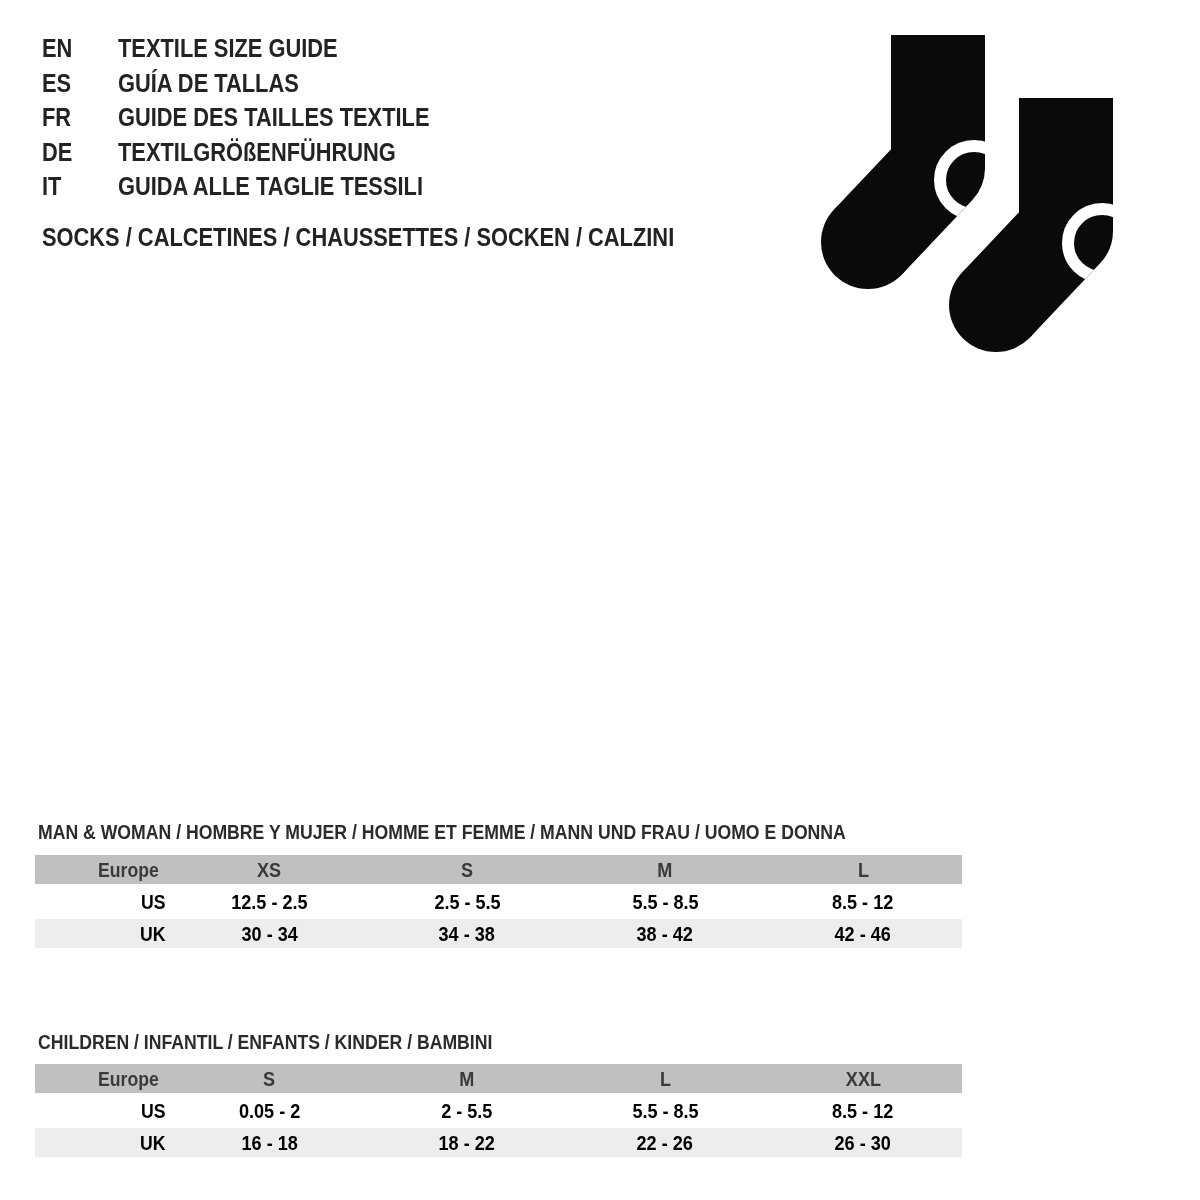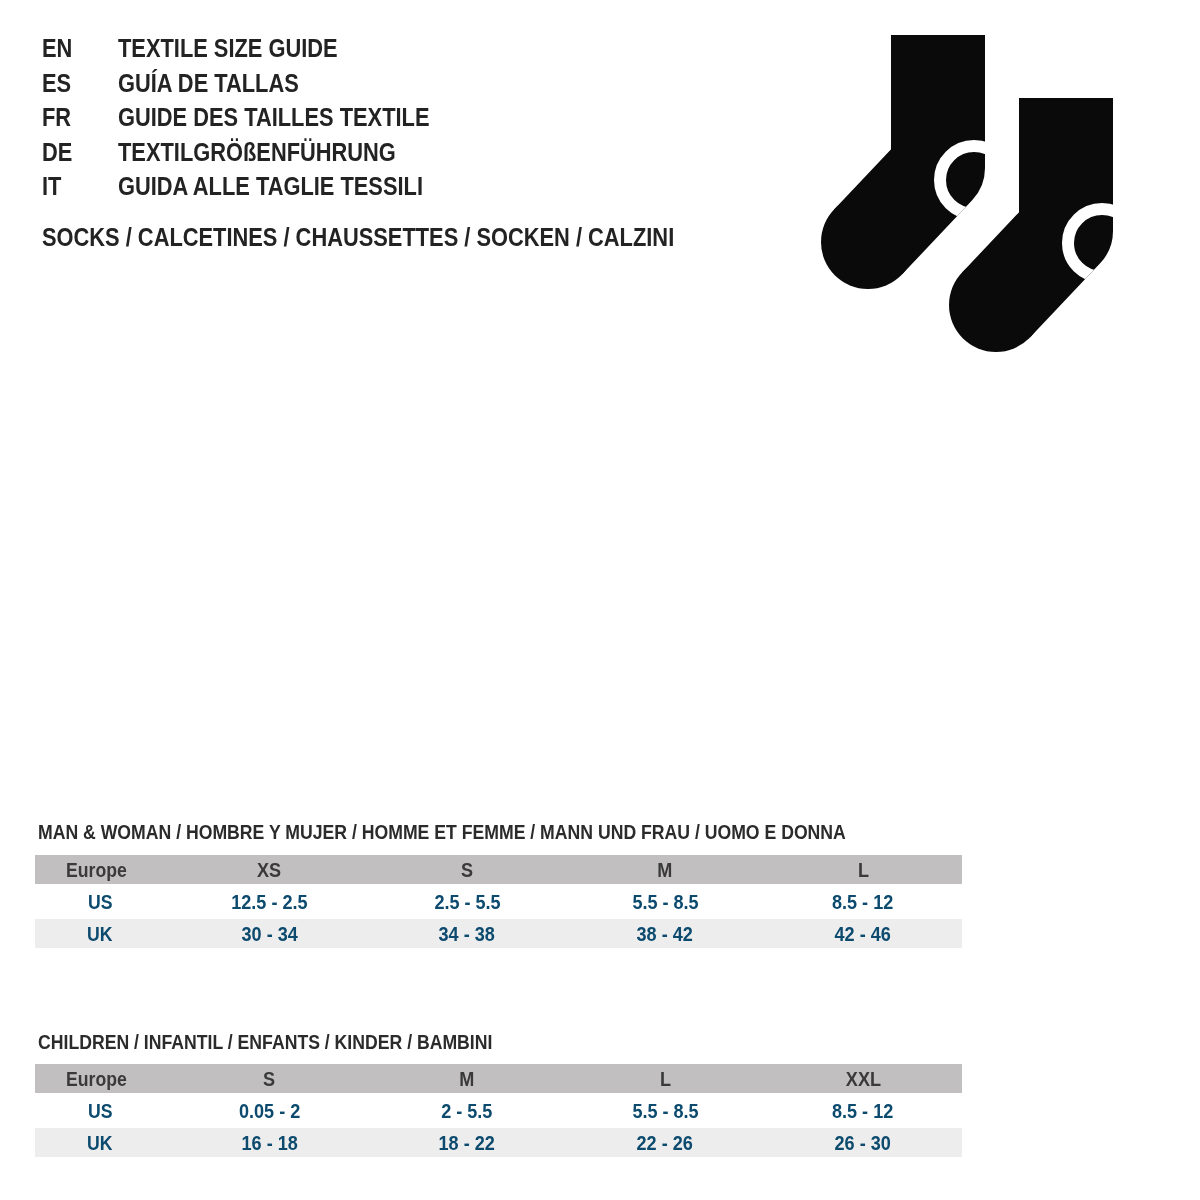--- a/index.html
+++ b/index.html
@@ -58,26 +58,26 @@
     border-spacing:0 3px;
     table-layout:fixed;
   }
   table.size-table.t1 { top:852px; }
   table.size-table.t2 { top:1061px; }
 
   .size-table td {
     height:29px;
     padding:0;
     font-weight:bold; font-size:21px;
-    color:#0c4a6e;
+    color:#000000;
     text-align:center;
     vertical-align:middle;
     overflow:hidden;
   }
-  .size-table td.rowhead { text-align:center; padding-left:0; }
+  .size-table td.rowhead { text-align:right; padding-left:0; }
   .size-table tr.head td { background:#c1bfbf; color:#3a3a3a; }
   .size-table tr.us   td { background:#ffffff; }
   .size-table tr.uk   td { background:#ededed; }
 </style>
 </head>
 <body>
 
 <div class="canvas">
 
   <div class="lang-block">

